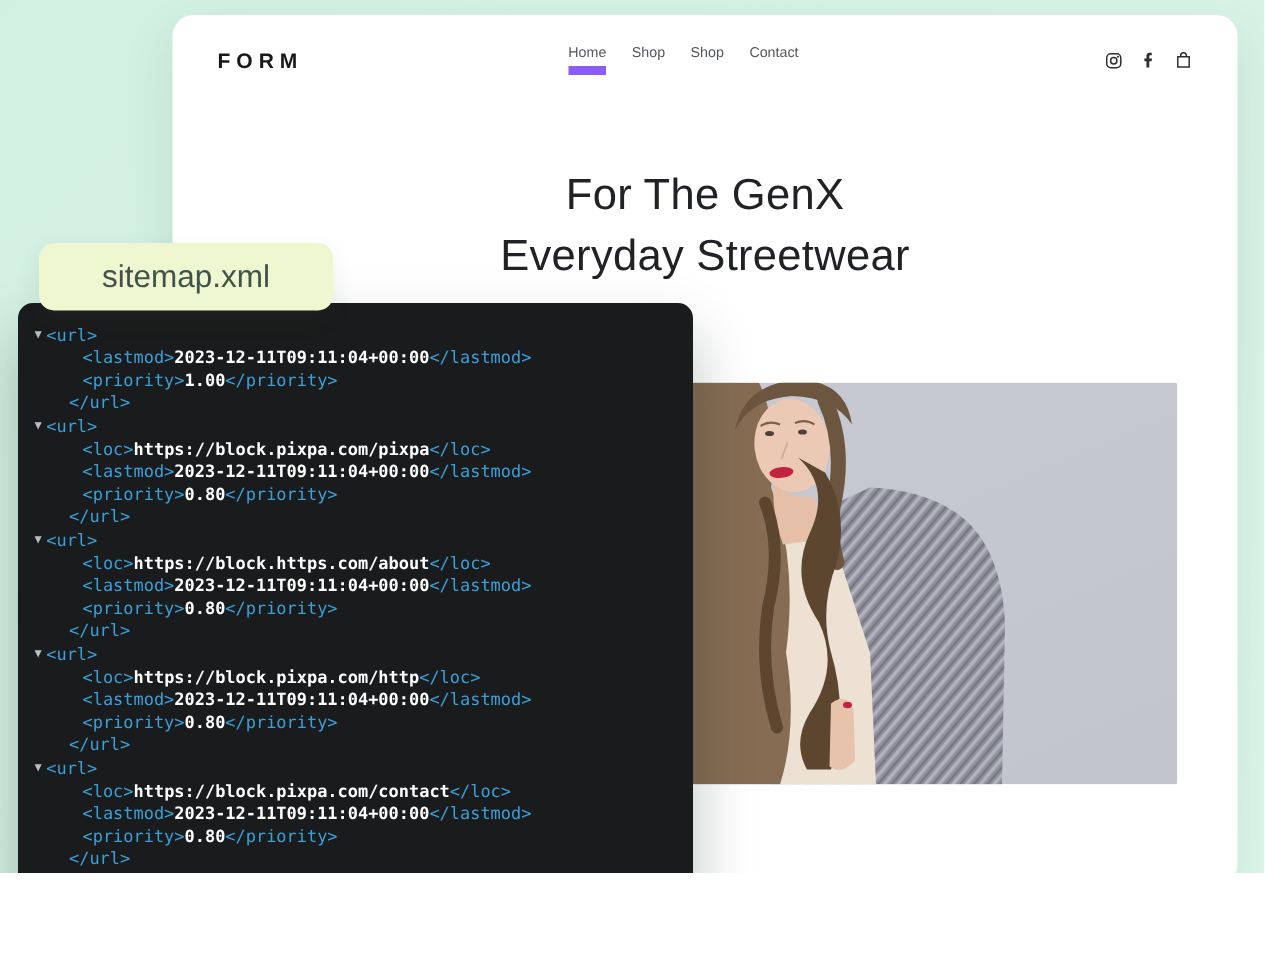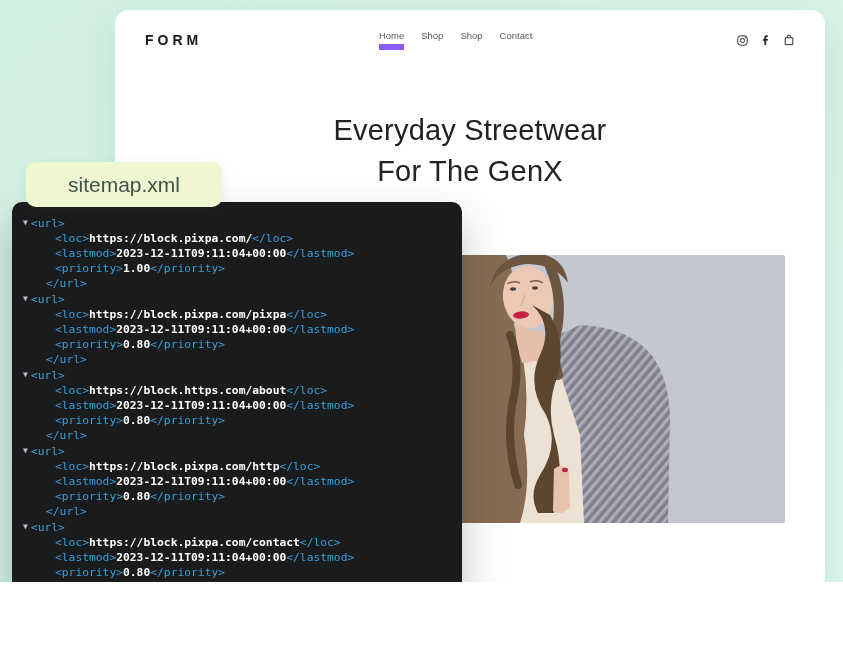--- a/index.html
+++ b/index.html
@@ -114,22 +114,22 @@
         <span class="icon-btn">
           <svg width="12" height="12" viewBox="0 0 12 12">
             <path d="M2.2 3.8 H9.8 V10.6 H2.2 Z" fill="none" stroke="#2e2f31" stroke-width="1"></path>
             <path d="M4.1 3.8 V3 A1.9 1.9 0 0 1 7.9 3 V3.8" fill="none" stroke="#2e2f31" stroke-width="1"></path>
           </svg>
         </span>
       </div>
     </div>
 
     <div class="hero-title">
+      <div>For The GenX</div>
       <div>Everyday Streetwear</div>
-      <div>For The GenX</div>
     </div>
 
     <div class="hero-photo">
       <svg width="630" height="268" viewBox="0 0 630 268">
         <defs>
           <linearGradient id="bgGrad" x1="0" y1="0" x2="1" y2="1">
             <stop offset="0" stop-color="#c8cad3"></stop>
             <stop offset="1" stop-color="#c3c5ce"></stop>
           </linearGradient>
           <pattern id="plaid" width="7" height="7" patternUnits="userSpaceOnUse" patternTransform="rotate(40)">
@@ -170,21 +170,20 @@
         <ellipse cx="410" cy="215" rx="3" ry="2.2" fill="#c22341"></ellipse>
       </svg>
     </div>
   </div>
 
   <div class="file-label" style="background: rgb(238, 247, 207); color: rgb(65, 82, 74);">sitemap.xml</div>
 
   <div class="code-panel">
     <div>
         <div class="cl ind-open"><span class="seg-arrow">▼</span><span class="seg-tag">&lt;url&gt;</span></div>
-        <div class="cl ind-child"><span class="seg-tag">&lt;loc&gt;</span><span class="seg-txt">https://block.pixpa.com/</span><span class="seg-tag">&lt;/loc&gt;</span></div>
         <div class="cl ind-child"><span class="seg-tag">&lt;lastmod&gt;</span><span class="seg-txt">2023-12-11T09:11:04+00:00</span><span class="seg-tag">&lt;/lastmod&gt;</span></div>
         <div class="cl ind-child"><span class="seg-tag">&lt;priority&gt;</span><span class="seg-txt">1.00</span><span class="seg-tag">&lt;/priority&gt;</span></div>
         <div class="cl ind-close"><span class="seg-tag">&lt;/url&gt;</span></div>
         <div class="cl ind-open"><span class="seg-arrow">▼</span><span class="seg-tag">&lt;url&gt;</span></div>
         <div class="cl ind-child"><span class="seg-tag">&lt;loc&gt;</span><span class="seg-txt">https://block.pixpa.com/pixpa</span><span class="seg-tag">&lt;/loc&gt;</span></div>
         <div class="cl ind-child"><span class="seg-tag">&lt;lastmod&gt;</span><span class="seg-txt">2023-12-11T09:11:04+00:00</span><span class="seg-tag">&lt;/lastmod&gt;</span></div>
         <div class="cl ind-child"><span class="seg-tag">&lt;priority&gt;</span><span class="seg-txt">0.80</span><span class="seg-tag">&lt;/priority&gt;</span></div>
         <div class="cl ind-close"><span class="seg-tag">&lt;/url&gt;</span></div>
         <div class="cl ind-open"><span class="seg-arrow">▼</span><span class="seg-tag">&lt;url&gt;</span></div>
         <div class="cl ind-child"><span class="seg-tag">&lt;loc&gt;</span><span class="seg-txt">https://block.https.com/about</span><span class="seg-tag">&lt;/loc&gt;</span></div>

